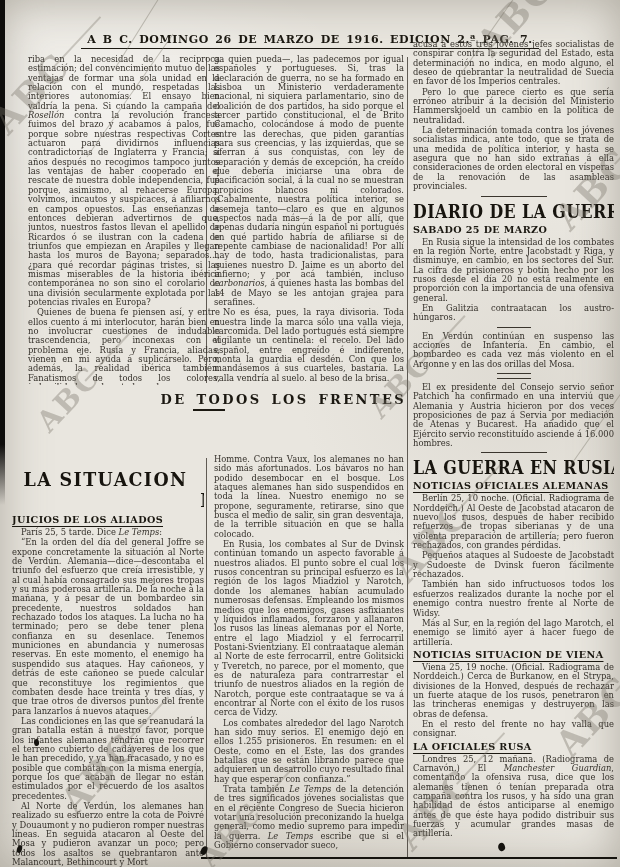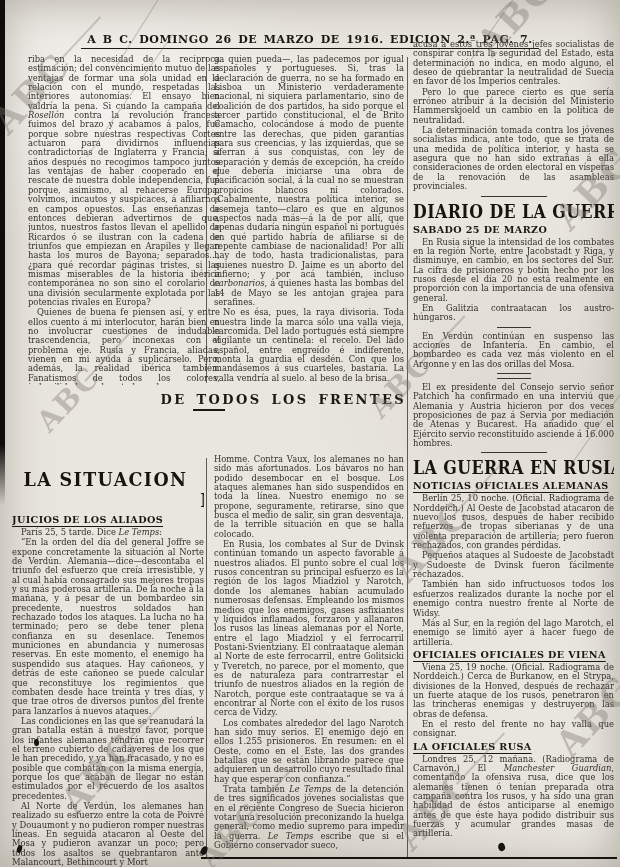--- a/index.html
+++ b/index.html
@@ -124,21 +124,21 @@
       <div class="sep-rule"></div>
       <div class="sep-rule"></div>
       <div class="para">El ex presidente del Consejo servio señor Patchich ha confirmado en una interviú que Alemania y Austria hicieron por dos veces proposiciones de paz á Servia por mediación de Atenas y Bucarest. Ha añadido que el Ejército servio reconstituído asciende á 16.000 hombres.</div>
       <div class="sep-rule wide"></div>
       <div class="col-headline"><span class="cond">LA GUERRA EN RUSIA</span></div>
       <div class="subhead ul">NOTICIAS OFICIALES ALEMANAS</div>
       <div class="para">Berlín 25, 10 noche. (Oficial. Radiograma de Norddeich.) Al Oeste de Jacobstad atacaron de nuevo los rusos, después de haber recibido refuerzos de tropas siberianas y de una violenta preparación de artillería; pero fueron rechazados, con grandes pérdidas.</div>
       <div class="para">Pequeños ataques al Sudoeste de Jacobstadt y Sudoeste de Dvinsk fueron fácilmente rechazados.</div>
       <div class="para">También han sido infructuosos todos los esfuerzos realizados durante la noche por el enemigo contra nuestro frente al Norte de Widsy.</div>
       <div class="para">Más al Sur, en la región del lago Marotch, el enemigo se limitó ayer á hacer fuego de artillería.</div>
-      <div class="subhead ul">OFICIALES OFICIALES DE VIENA</div>
+      <div class="subhead ul">NOTICIAS SITUACION DE VIENA</div>
       <div class="para">Viena 25, 19 noche. (Oficial. Radiograma de Norddeich.) Cerca de Burkanow, en el Strypa, divisiones de la Honved, después de rechazar un fuerte ataque de los rusos, penetraron en las trincheras enemigas y destruyeron las obras de defensa.</div>
       <div class="para">En el resto del frente no hay valla que consignar.</div>
       <div class="subhead ul">LA OFICIALES RUSA</div>
       <div class="para">Londres 25, 12 mañana. (Radiograma de Carnavón.) El <i>Manchester Guardian</i>, comentando la ofensiva rusa, dice que los alemanes tienen ó tenían preparada otra campaña contra los rusos, y ha sido una gran habilidad de éstos anticiparse al enemigo antes de que éste haya podido distribuir sus fuerzas y acumular grandes masas de artillería.</div>
     </div>
 
   <div class="wm" style="left:-16px;top:72px;">ABC</div>
   <div class="wm" style="left:468px;top:-6px;">ABC</div>
   <div class="wm" style="left:546px;top:168px;">ABC</div>
   <div class="wm small" style="left:30px;top:382px;">ABC</div>

